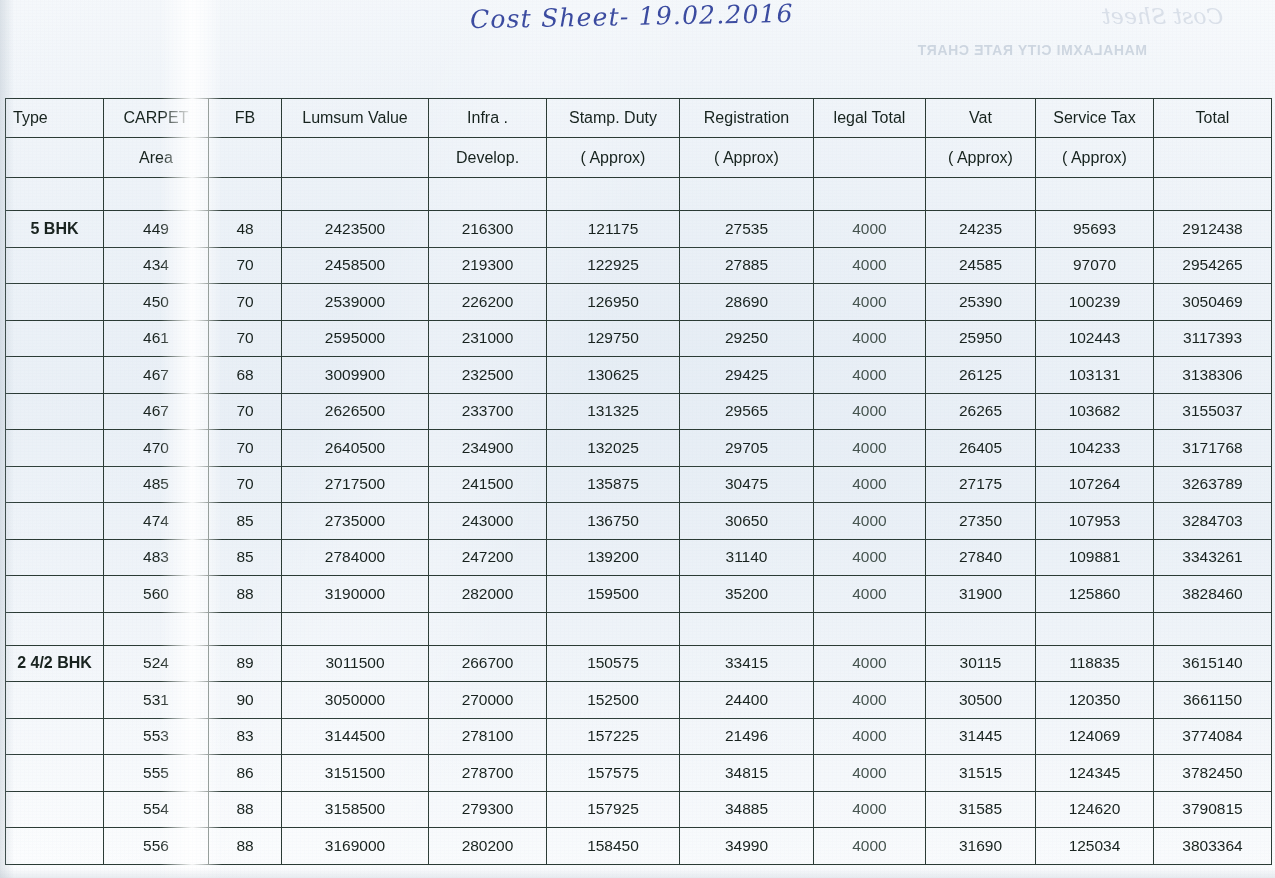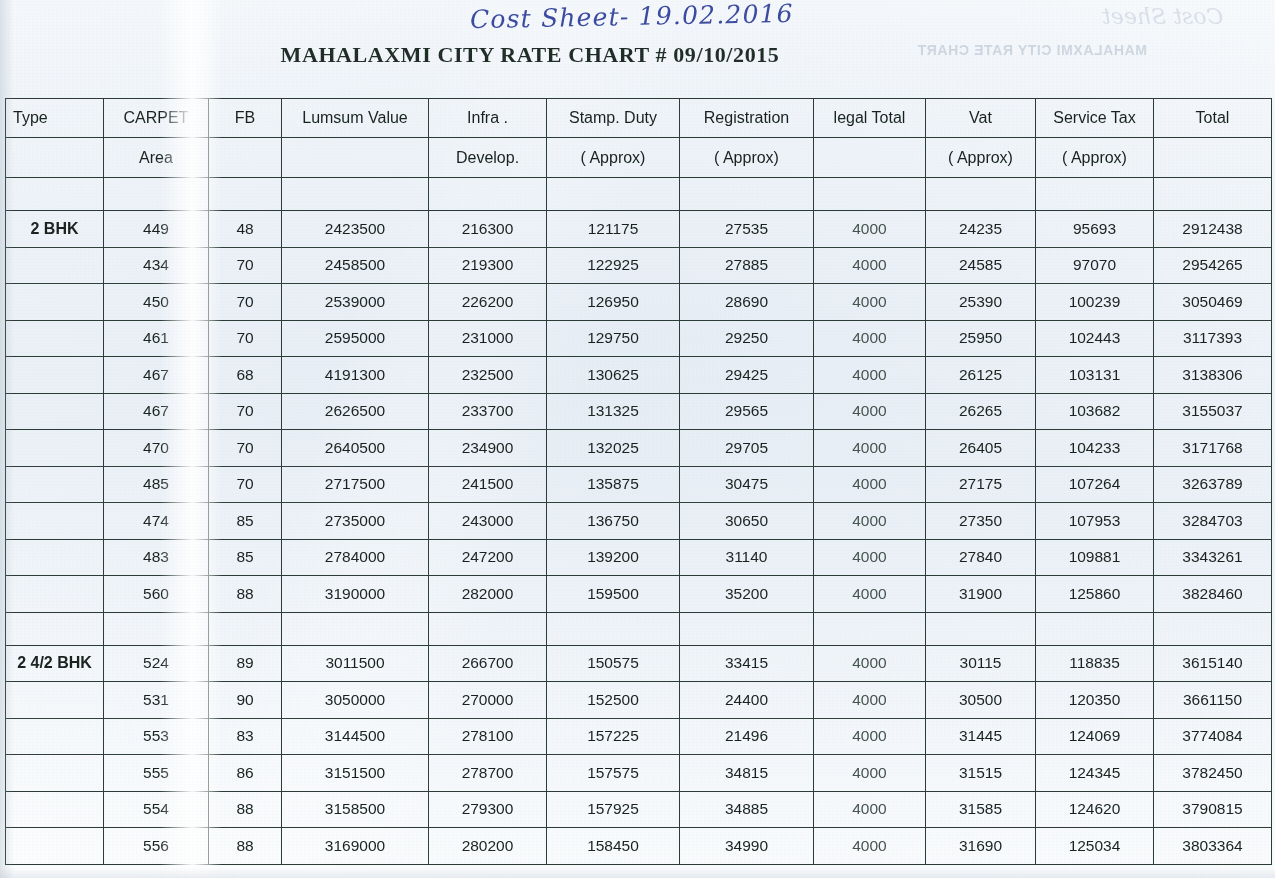--- a/index.html
+++ b/index.html
@@ -197,21 +197,20 @@
 
 <div id="scan">
 
   <div id="paper-tint"></div>
 
   <div id="ghost-hand">Cost Sheet</div>
   <div id="ghost-text">MAHALAXMI CITY RATE CHART</div>
 
   <div id="handwritten-note">Cost Sheet- 19.02.2016</div>
 
-  <div id="doc-title">MAHALAXMI CITY RATE CHART  #  09/10/2015</div>
 
   <div id="table-wrap">
     <table class="rate-chart">
       <colgroup>
         <col class="c-type">
           <col class="c-carpet">
           <col class="c-fb">
           <col class="c-lumsum">
         <col class="c-infra">
           <col class="c-stamp">
@@ -255,21 +254,21 @@
             <td></td>
             <td></td>
             <td></td>
             <td></td>
             <td></td>
             <td></td>
             <td></td>
             <td></td>
           </tr>
           <tr class="data">
-            <td class="type-cell">2 BHK</td>
+            <td class="type-cell">5 BHK</td>
             <td>449</td>
             <td>48</td>
             <td>2423500</td>
             <td>216300</td>
             <td>121175</td>
             <td>27535</td>
             <td class="legal-cell">4000</td>
             <td>24235</td>
             <td>95693</td>
             <td class="total-cell">2912438</td>
@@ -310,21 +309,21 @@
             <td>29250</td>
             <td class="legal-cell">4000</td>
             <td>25950</td>
             <td>102443</td>
             <td class="total-cell">3117393</td>
           </tr>
           <tr class="data">
             <td class="type-cell"></td>
             <td>467</td>
             <td>68</td>
-            <td>4191300</td>
+            <td>3009900</td>
             <td>232500</td>
             <td>130625</td>
             <td>29425</td>
             <td class="legal-cell">4000</td>
             <td>26125</td>
             <td>103131</td>
             <td class="total-cell">3138306</td>
           </tr>
           <tr class="data">
             <td class="type-cell"></td>

